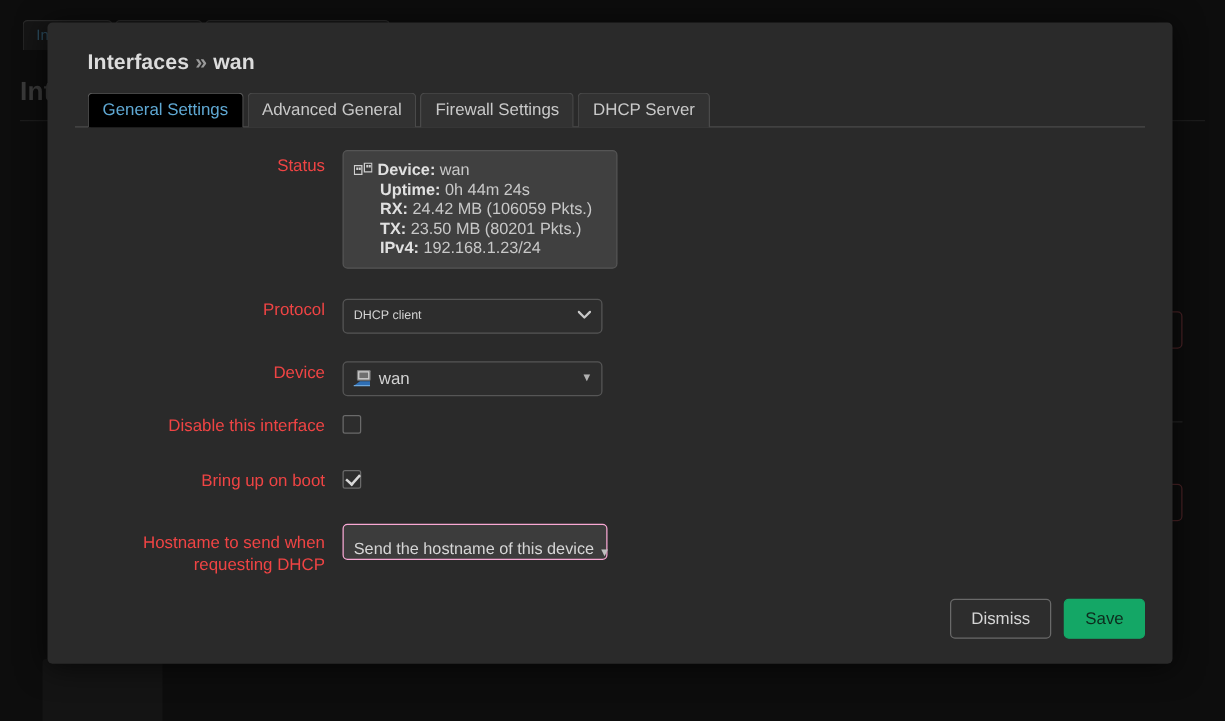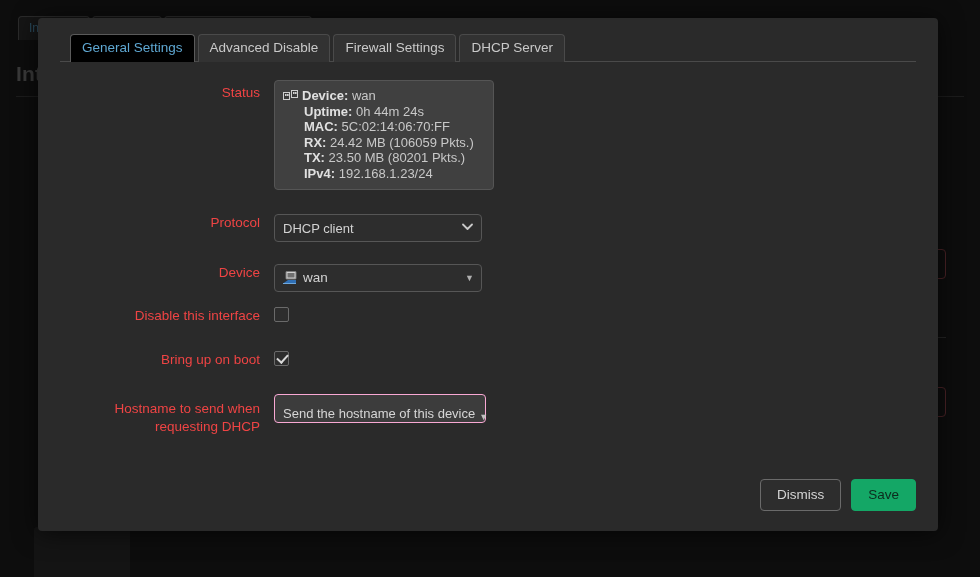--- a/index.html
+++ b/index.html
@@ -193,21 +193,21 @@
 
   
   .row-protocol { margin-bottom: 22px; }
   .sel-native {
     width: 208px;
     height: 28px;
     background: #2d2d2d;
     border: 1px solid #565656;
     border-radius: 4px;
     color: #d2d2d2;
-    font-size: 13px;
+    font-size: 10px;
     font-family: "Liberation Sans", sans-serif;
     padding: 0 24px 0 8px;
     appearance: none;
     -webkit-appearance: none;
     cursor: pointer;
   }
   .sel-wrap { position: relative; display: inline-block; }
   .sel-wrap .chev-dn {
     position: absolute;
     right: 9px;
@@ -328,24 +328,29 @@
     <div class="bg-btn red-a"></div>
     <div class="bg-rule"></div>
     <div class="bg-btn red-b"></div>
     <div class="bg-btn green-a"></div>
     <div class="bg-block"></div>
   </div>
 </div>
 
 <div class="modal">
 
+  <div class="modal-title">
+    <span>Interfaces</span>
+    <span class="chev">»</span>
+    <span>wan</span>
+  </div>
 
   <div class="tabs">
     <div class="tab active">General Settings</div>
-    <div class="tab">Advanced Disable</div>
+    <div class="tab">Advanced General</div>
     <div class="tab">Firewall Settings</div>
     <div class="tab">DHCP Server</div>
   </div>
   <div class="tab-divider"></div>
 
   <div class="form">
 
     <div class="row row-status">
       <div class="row-label">Status</div>
       <div class="row-field">
@@ -359,24 +364,20 @@
               <rect x="10" y="2" width="1.6" height="2" fill="#cfcfcf"></rect>
               <rect x="12" y="2" width="1.6" height="2" fill="#cfcfcf"></rect>
             </svg><b>Device:</b>
             <span>wan</span>
           </div>
           <div class="status-line">
             <b>Uptime:</b>
             <span>0h 44m 24s</span>
           </div>
           <div class="status-line">
-            <b>MAC:</b>
-            <span>5C:02:14:06:70:FF</span>
-          </div>
-          <div class="status-line">
             <b>RX:</b>
             <span>24.42 MB (106059 Pkts.)</span>
           </div>
           <div class="status-line">
             <b>TX:</b>
             <span>23.50 MB (80201 Pkts.)</span>
           </div>
           <div class="status-line">
             <b>IPv4:</b>
             <span>192.168.1.23/24</span>

